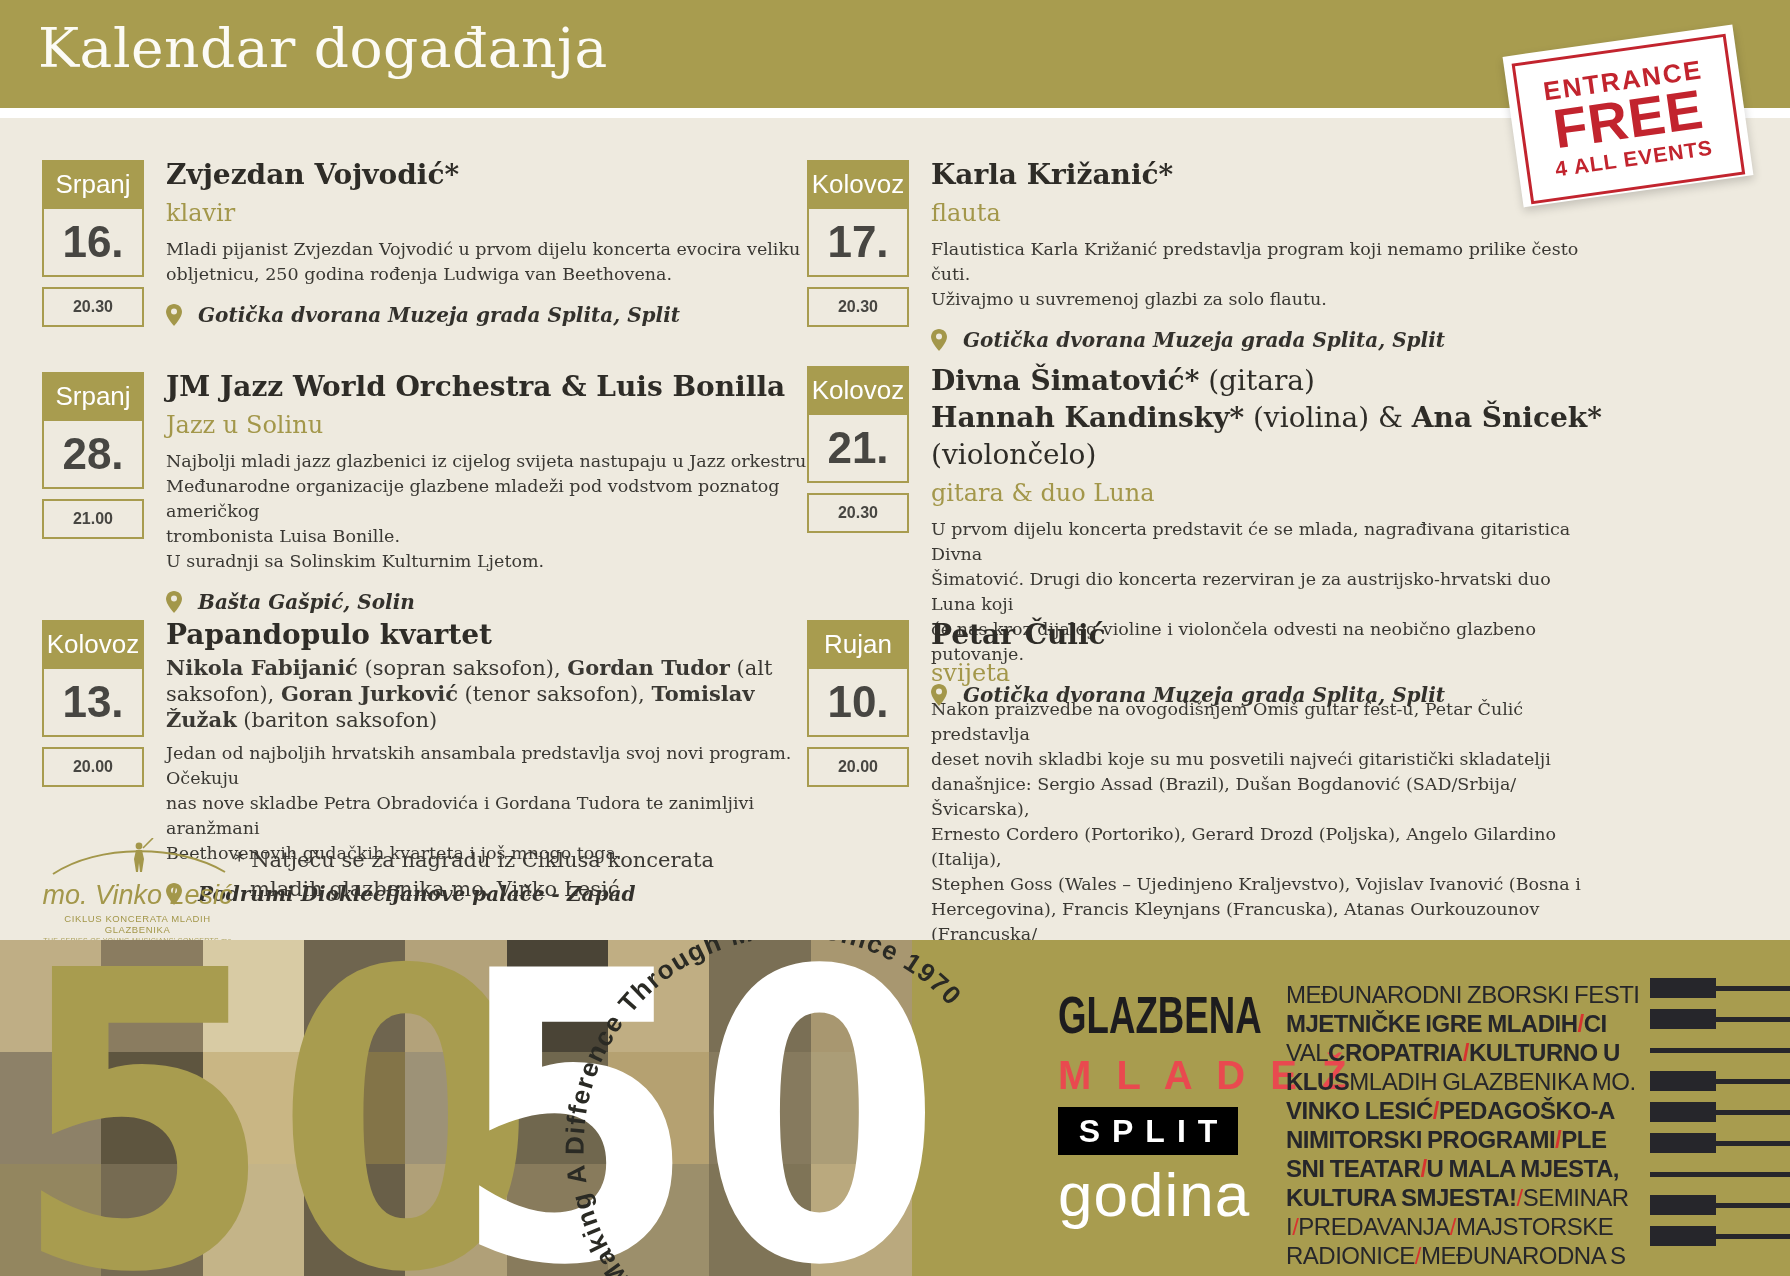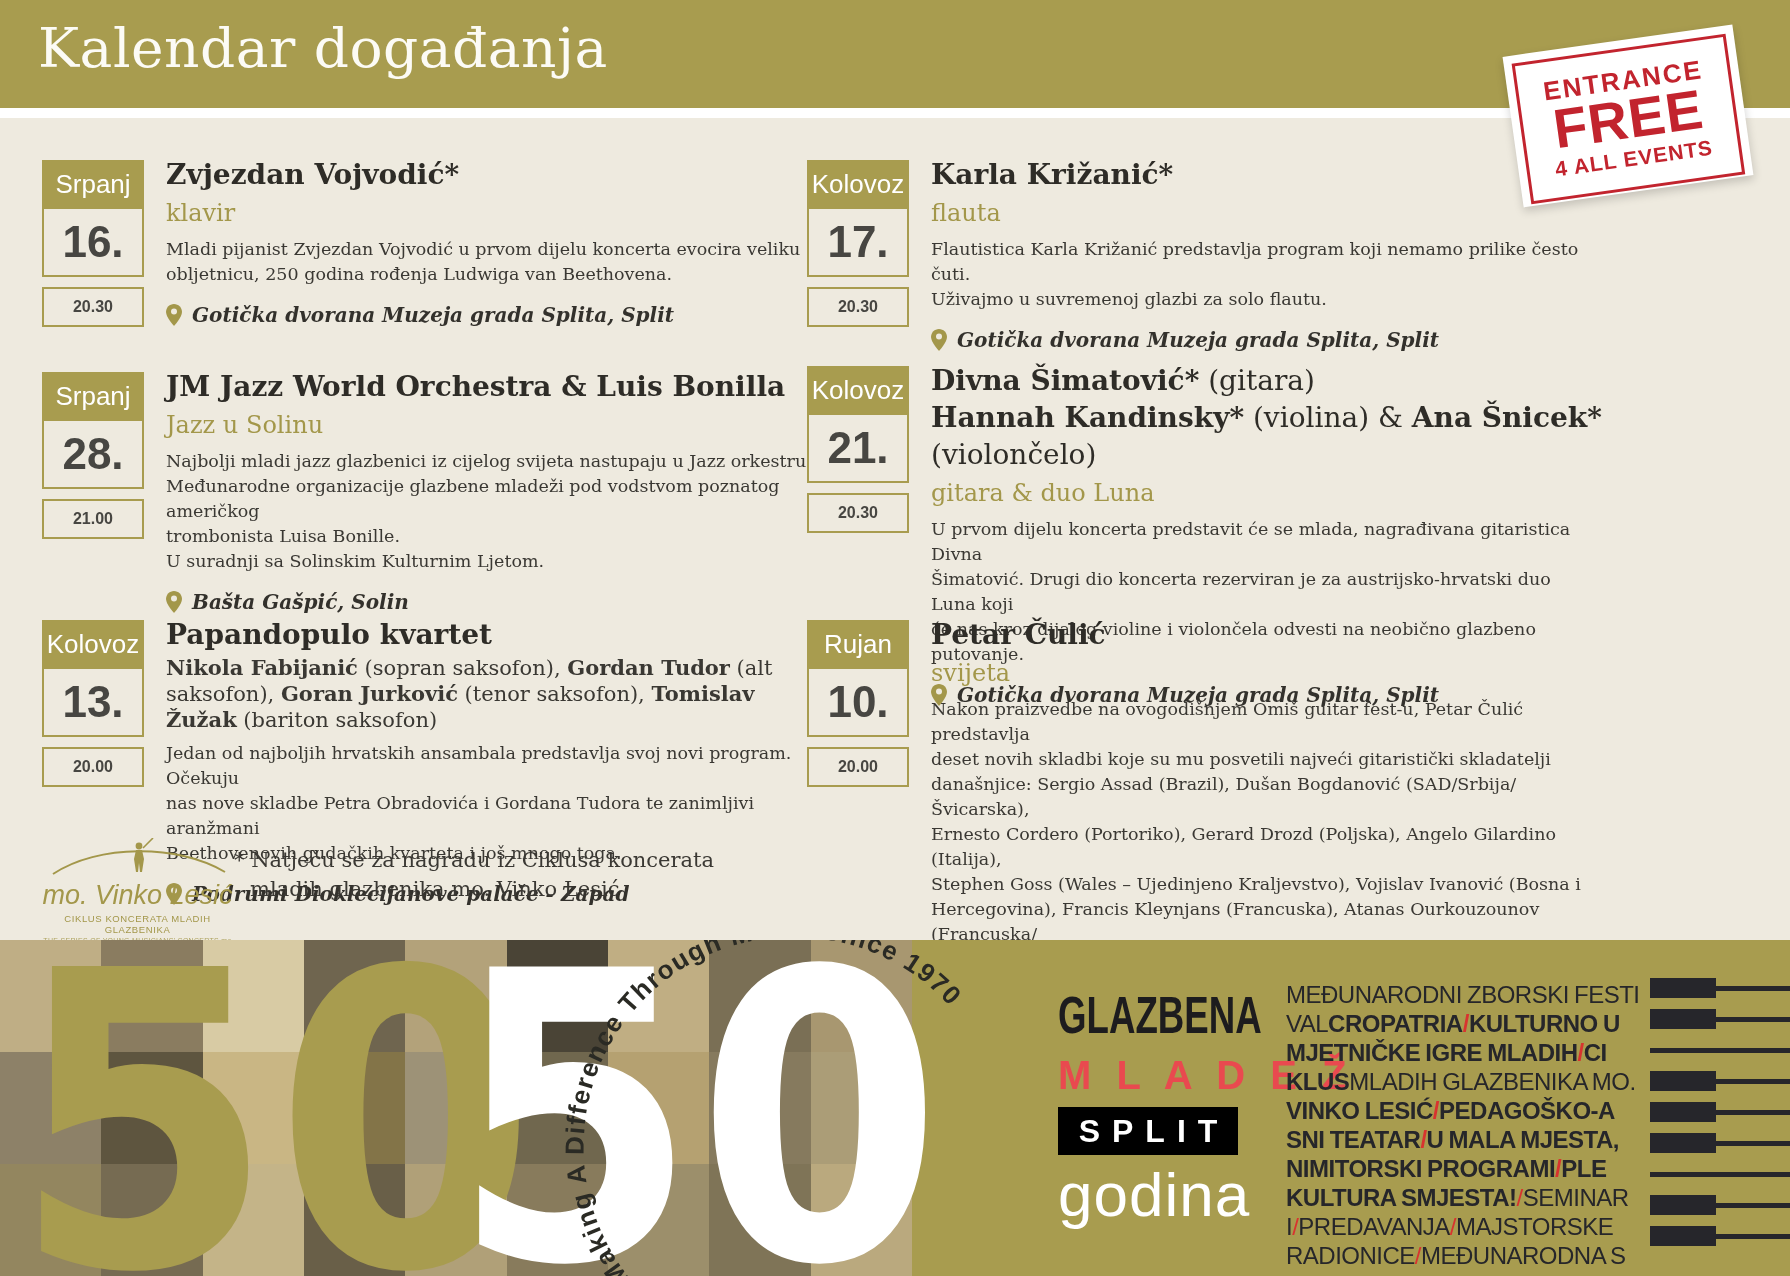--- a/index.html
+++ b/index.html
@@ -37,21 +37,21 @@
   .etitle{margin:-4px 0 0;font-family:"DejaVu Serif",serif;font-size:28px;line-height:37px;
           font-weight:400;color:var(--title-dark);white-space:nowrap;}
   .etitle .b{font-weight:700;}
   .esub{font-family:"DejaVu Serif",serif;font-size:24px;line-height:30px;color:var(--olive-text);
         margin:5px 0 9px;}
   .elineup{font-family:"DejaVu Serif",serif;font-size:21px;line-height:25px;color:var(--body-text);
         margin:2px 0 8px;}
   .elineup .b{font-weight:700;}
   .edesc{font-family:"DejaVu Serif",serif;font-size:17.5px;line-height:25px;color:var(--body-text);
         margin:0;white-space:pre-line;}
-  .eloc{display:flex;gap:10px;margin-top:16px;align-items:flex-start;
+  .eloc{display:flex;gap:16px;margin-top:16px;align-items:flex-start;
         font-family:"DejaVu Serif",serif;font-style:italic;font-weight:700;font-size:20px;
         line-height:24px;color:#33312c;}
   .eloc svg{flex:none;margin-top:1px;}
   
   .mlogo{position:absolute;left:40px;top:838px;width:195px;text-align:center;color:var(--olive-text);}
   .mlogo .script{font-family:Liberation Sans, sans-serif;font-style:italic;font-size:27px;line-height:30px;}
   .mlogo .cap1{font-size:9.5px;letter-spacing:.6px;margin-top:3px;}
   .mlogo .cap2{font-size:7px;letter-spacing:.3px;opacity:.85;margin-top:2px;}
   .footnote{position:absolute;left:234px;top:846px;font-family:"DejaVu Serif",serif;
         font-size:21px;line-height:29px;color:var(--body-text);}
@@ -294,26 +294,26 @@
 
     <div class="blogo">
       <div class="gz">GLAZBENA</div>
       <div class="ml">M L A D E Ž</div>
       <div class="spbar">SPLIT</div>
       <div class="gd">godina</div>
     </div>
 
     <div class="program" id="program">
         <div class="pl"><span>MEĐUNARODNI ZBORSKI FESTI</span></div>
+        <div class="pl"><span class="b">MJETNIČKE IGRE MLADIH</span><span class="b red">/</span><span class="b">CI</span></div>
         <div class="pl"><span>VAL</span><span class="b">CROPATRIA</span><span class="b red">/</span><span class="b">KULTURNO U</span></div>
-        <div class="pl"><span class="b">MJETNIČKE IGRE MLADIH</span><span class="b red">/</span><span class="b">CI</span></div>
         <div class="pl"><span class="b">KLUS</span><span>MLADIH GLAZBENIKA MO.</span></div>
         <div class="pl"><span class="b">VINKO LESIĆ</span><span class="b red">/</span><span class="b">PEDAGOŠKO-A</span></div>
+        <div class="pl"><span class="b">NIMITORSKI PROGRAMI</span><span class="b red">/</span><span class="b">PLE</span></div>
         <div class="pl"><span class="b">SNI TEATAR</span><span class="b red">/</span><span class="b">U MALA MJESTA,</span></div>
-        <div class="pl"><span class="b">NIMITORSKI PROGRAMI</span><span class="b red">/</span><span class="b">PLE</span></div>
         <div class="pl"><span class="b">KULTURA SMJESTA!</span><span class="red">/</span><span>SEMINAR</span></div>
         <div class="pl"><span>I</span><span class="red">/</span><span>PREDAVANJA</span><span class="red">/</span><span>MAJSTORSKE</span></div>
         <div class="pl"><span>RADIONICE</span><span class="red">/</span><span>MEĐUNARODNA S</span></div>
         <div class="pl"><span>URADNJA</span><span class="red">/</span><span>POSEBNI PROJEKTI</span></div>
       </div>
 
     <div class="piano" id="piano">
         <div class="prow">
           <div class="phead"></div>
           <div class="pline" style="left: 60px; right: 0px; width: 80px;"></div>

